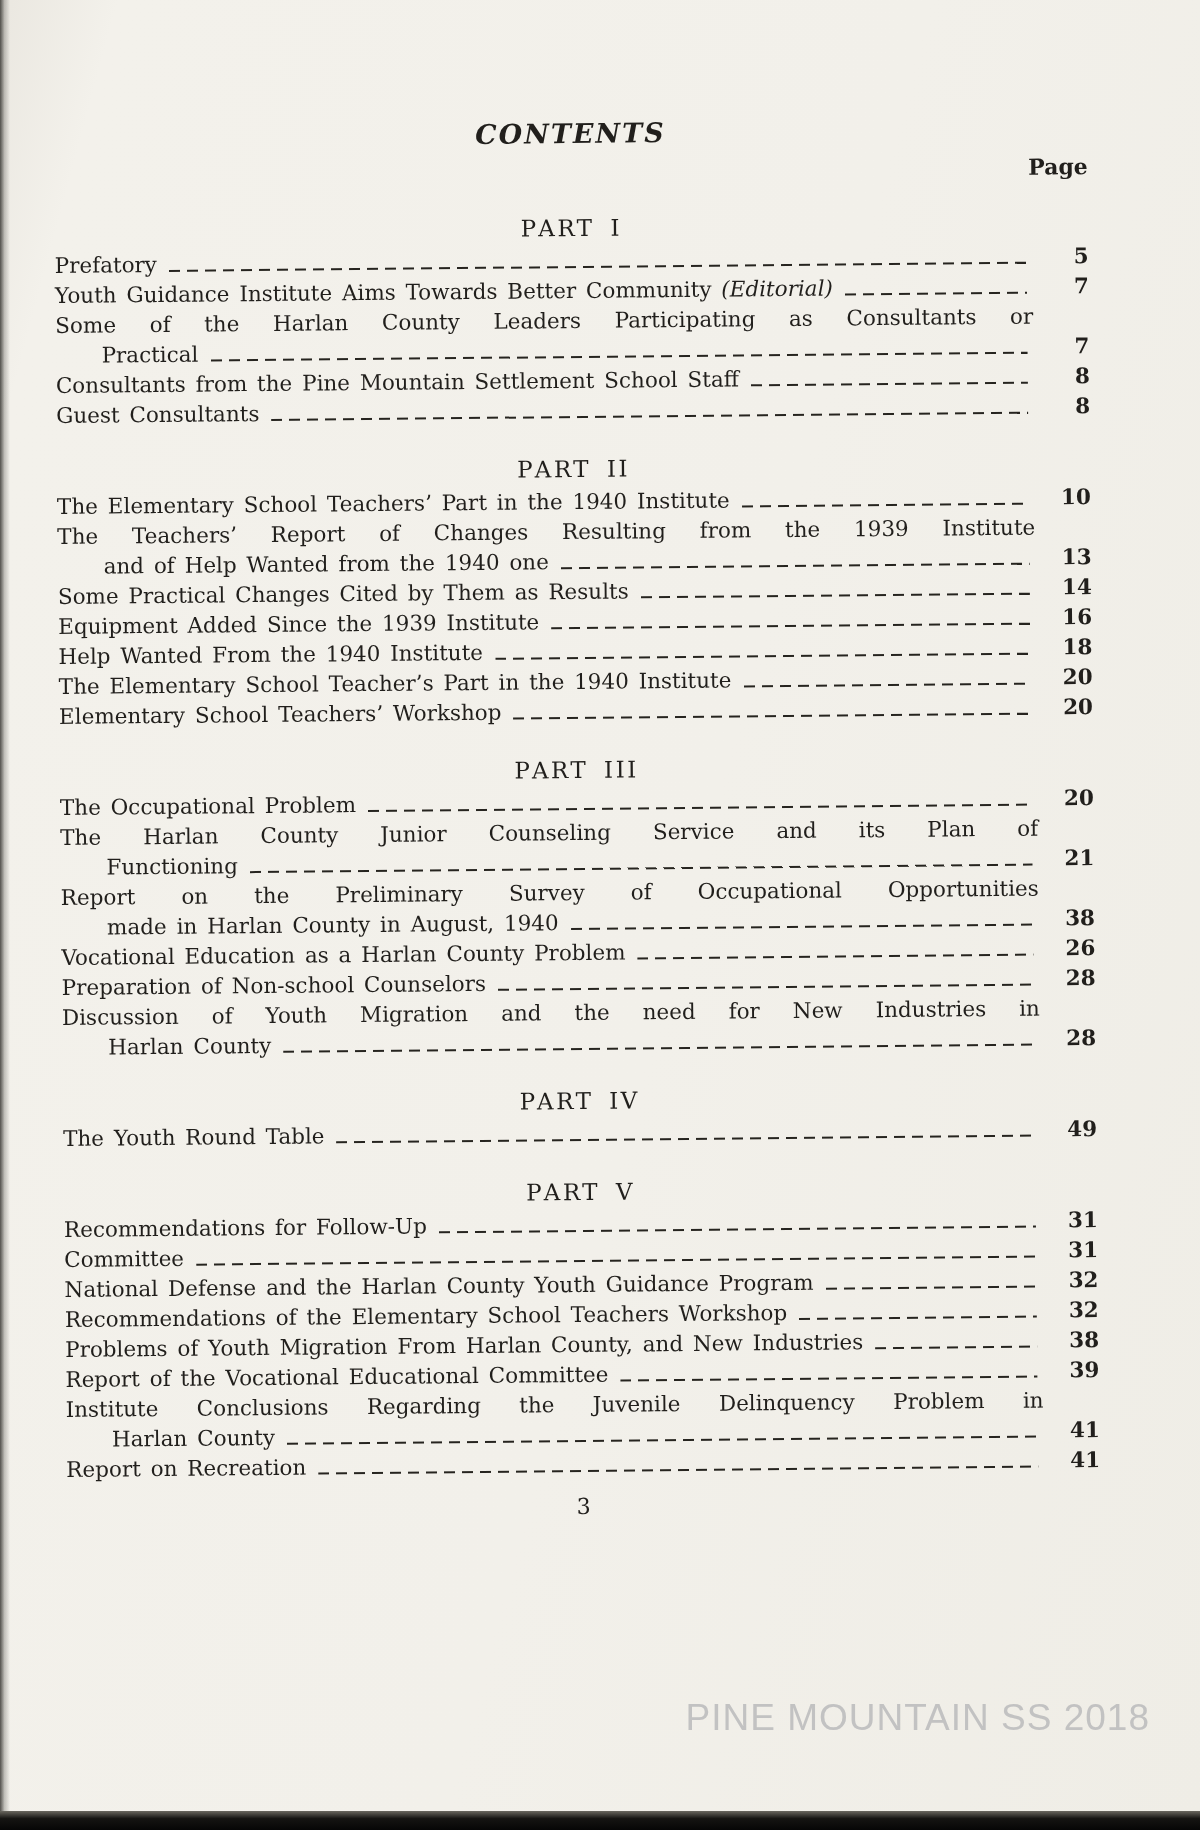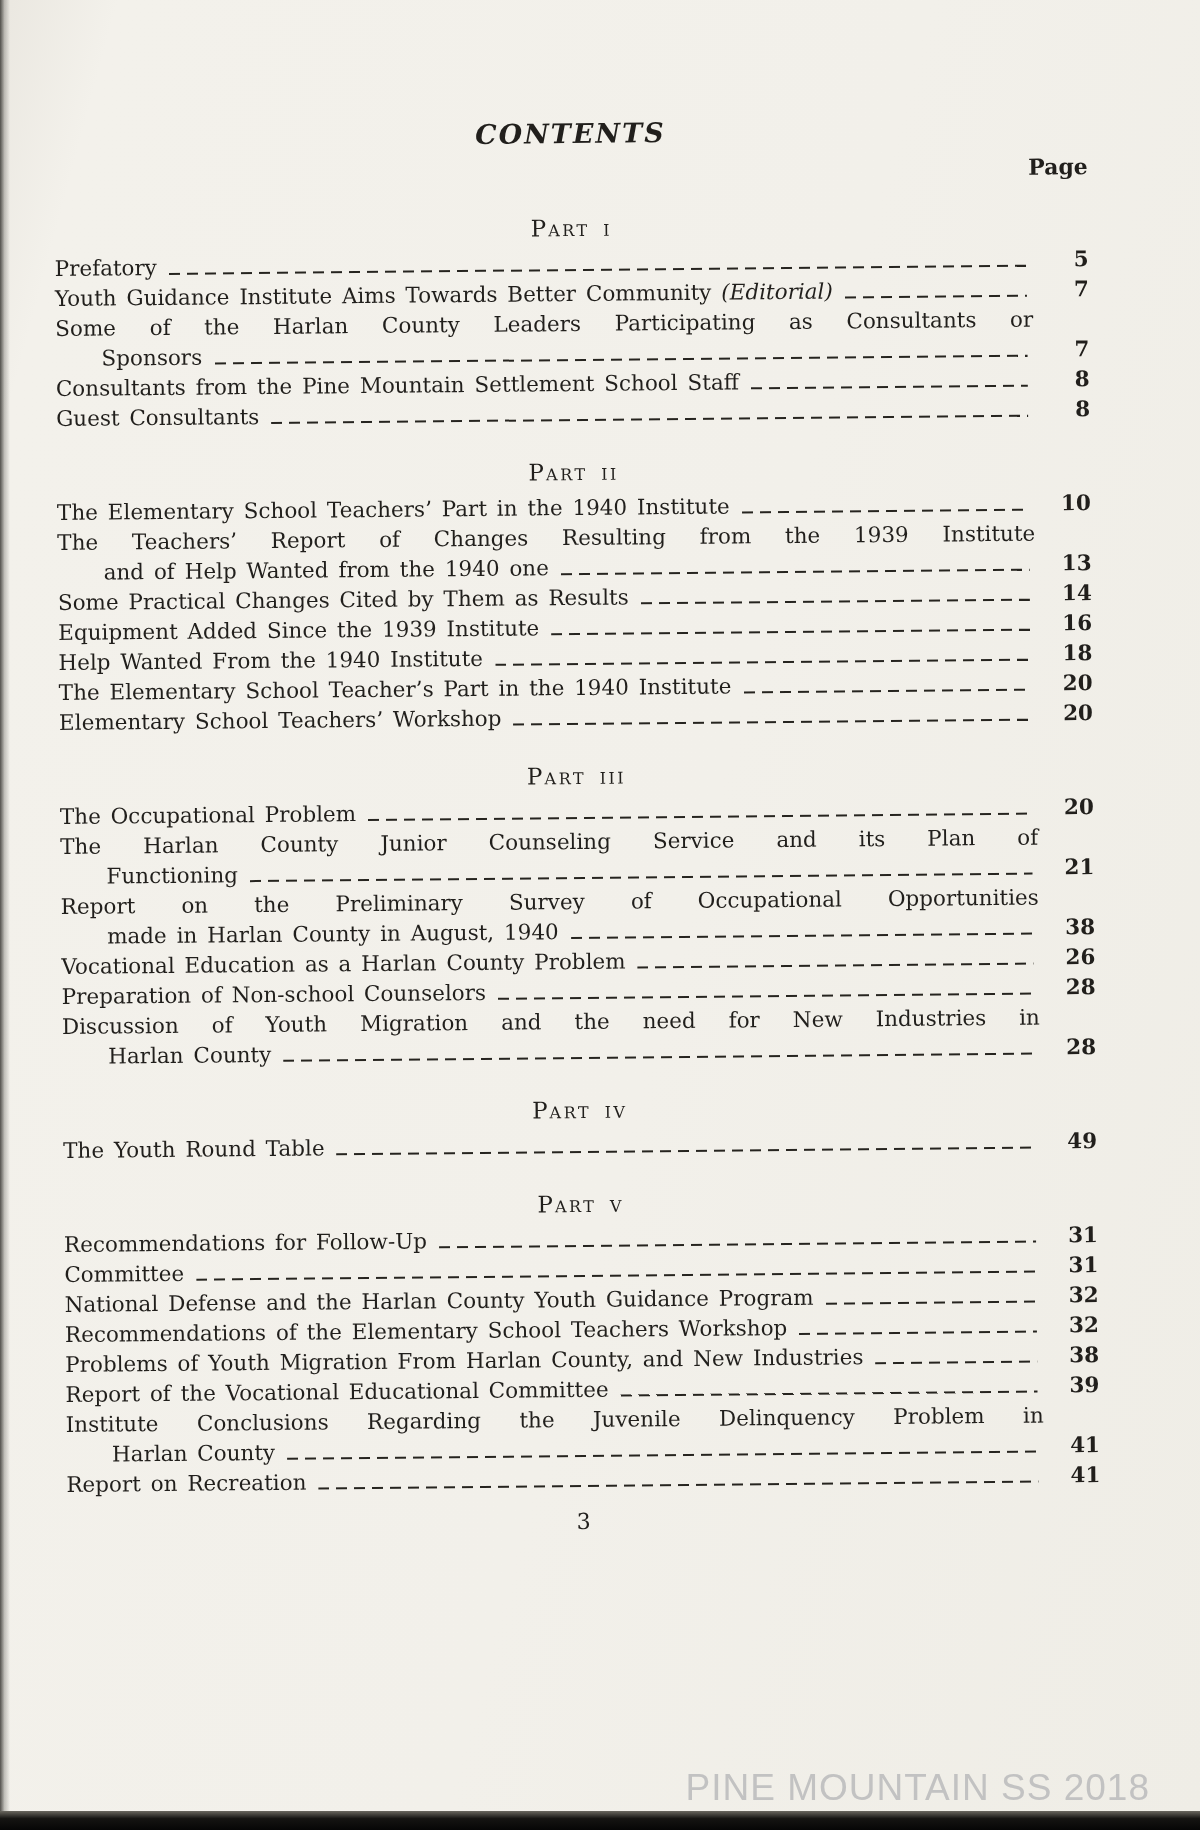--- a/index.html
+++ b/index.html
@@ -33,21 +33,21 @@
   .page-label {
     text-align: right; font-weight: 700; font-size: 22px;
     margin-top: 8px; line-height: 28px;
   }
   .part-heading {
     text-align: center; margin-top: 28px; margin-bottom: 3px;
     font-size: 23px; line-height: 30px; letter-spacing: 2px;
     word-spacing: 6px;
   }
   .part-heading .sc {
-    text-transform: uppercase; font-size: 16px; letter-spacing: 2.5px;
+    text-transform: uppercase; font-size: 23px; letter-spacing: 2.5px;
   }
   .toc-entry { margin: 0; }
   .toc-line {
     display: flex; align-items: flex-end;
     font-size: 21.5px; line-height: 30px; word-spacing: 3px;
   }
   .toc-line.cont { padding-left: 46px; }
   .toc-line .txt { white-space: nowrap; }
   .toc-line.fullw .txt {
     flex: 1 1 auto; white-space: nowrap;
@@ -58,21 +58,21 @@
     flex: 1 1 auto; height: 2px; min-width: 26px;
     margin: 0 16px 8px 12px;
     background: repeating-linear-gradient(90deg, #26241f 0 11px, rgba(0,0,0,0) 11px 18px);
   }
   .pagenum {
     min-width: 46px; text-align: right;
     font-weight: 700; font-size: 21.5px; line-height: 30px;
   }
   .folio { text-align: center; font-size: 22px; margin-top: 14px; }
   .watermark {
-    position: absolute; top: 1767px; right: 50px;
+    position: absolute; top: 1697px; right: 50px;
     font-family: "Liberation Sans", sans-serif;
     font-size: 37px; letter-spacing: 1px; color: #c2c2c2;
     z-index: 2;
   }
 </style>
 </head>
 <body>
 
 <div class="page">
   <div class="left-edge"></div>
@@ -94,21 +94,21 @@
             <span class="txt">Youth Guidance Institute Aims Towards Better Community <i>(Editorial)</i></span>
             <div class="leader"></div>
             <span class="pagenum">7</span>
           </div>
         </div>
         <div class="toc-entry">
           <div class="toc-line fullw">
             <span class="txt">Some of the Harlan County Leaders Participating as Consultants or</span>
           </div>
           <div class="toc-line cont">
-            <span class="txt">Sponsors</span>
+            <span class="txt">Practical</span>
             <div class="leader"></div>
             <span class="pagenum">7</span>
           </div>
         </div>
         <div class="toc-entry">
           <div class="toc-line">
             <span class="txt">Consultants from the Pine Mountain Settlement School Staff</span>
             <div class="leader"></div>
             <span class="pagenum">8</span>
           </div>

